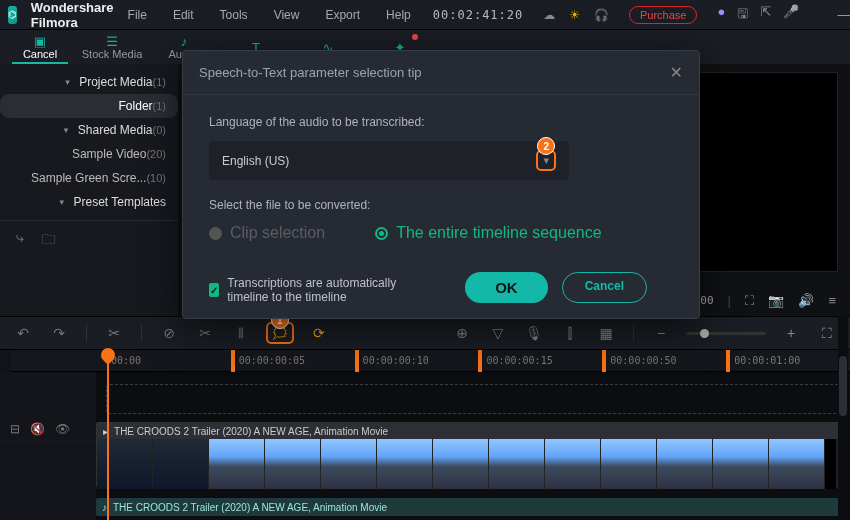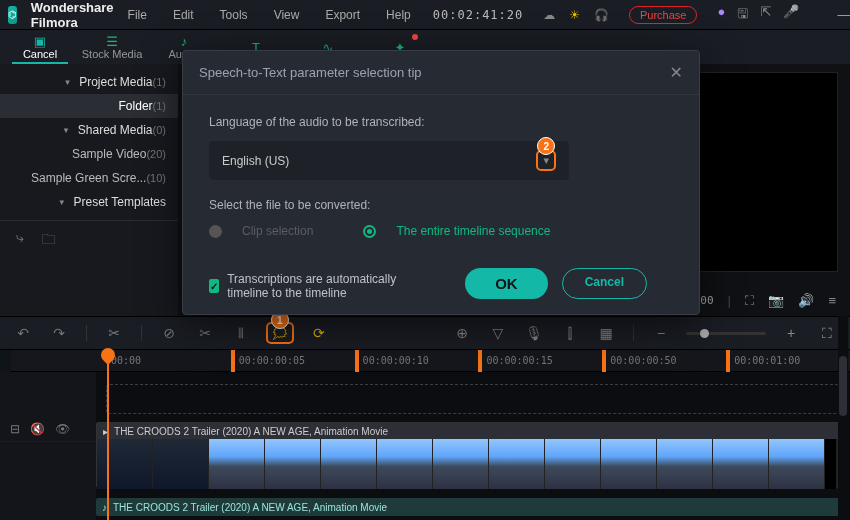--- a/index.html
+++ b/index.html
@@ -26,21 +26,21 @@
   .tab .ticon { font-size:13px; height:14px; color:#10b981; }
   .tab.active .ticon { color:#14b8a6;}
   .red-dot { position:absolute; top:4px; right:18px; width:6px; height:6px; background:#ef4444; border-radius:50%;}
   .export-pill { background:#10b981; color:#0f1419; padding:4px 16px; border-radius:12px; font-size:12px; font-weight:600; margin-left:28px; visibility:hidden;}
 
   .main { display:flex; height:252px; }
   .sidebar { width:178px; background:#17191f; padding-top:6px; }
   .side-row { display:flex; align-items:center; justify-content:flex-end; padding:5px 12px 5px 18px; font-size:12px; color:#bbb; cursor:pointer; }
   .side-row.header { color:#ddd; font-weight:500; padding-left:8px; }
   .side-row.header::before { content:"▾"; margin-right:4px; font-size:9px; display:inline-block; width:10px; color:#888;}
-  .side-row.selected { background:#2a2d34; color:#fff; }
+  .side-row.selected { background:#2a2d34; color:#fff;border-radius:9px; }
   .side-row .count { color:#777; font-size:11px; }
   .side-row.indent { padding-left:28px; }
   .side-foot { display:flex; gap:18px; padding:8px 16px; color:#777; font-size:14px; border-top:1px solid #2a2d34; margin-top:6px;}
 
   .preview-zone { flex:1; background:#0f1114; position:relative; }
   .preview { position:absolute; right:12px; top:8px; bottom:44px; width:290px; background:#000; border:1px solid #222;}
   .play-ctrls { position:absolute; bottom:6px; left:0; right:0; display:flex; align-items:center; gap:14px; padding:0 14px; color:#888; font-size:13px;}
   .play-ctrls .mono { font-family:monospace; font-size:11px; color:#aaa; }
   .play-ctrls .divider { color:#444; }
   .scissors-box { border:1px solid #444; padding:2px 6px; border-radius:3px; font-size:11px; color:#888;}
@@ -81,21 +81,21 @@
   
   .modal { position:absolute; left:182px; top:50px; width:518px; background:#262a33; border:1px solid #383c45; border-radius:4px; box-shadow:0 10px 40px rgba(0,0,0,.6); z-index:50; padding-bottom:14px;}
   .modal-head { display:flex; align-items:center; justify-content:space-between; padding:12px 16px; color:#9ca3af; font-size:13px; border-bottom:1px solid #32363f;}
   .modal-close { cursor:pointer; font-size:16px; color:#888;}
   .modal-body { padding:14px 26px 6px; }
   .m-label { font-size:12px; color:#b0b3b9; margin-bottom:12px; margin-top:6px;}
   .lang-select { background:#1e2128; border:1px solid #1e2128; border-radius:4px; padding:8px 12px; display:flex; justify-content:space-between; align-items:center; font-size:12px; color:#ccc; width:360px; position:relative; margin-bottom:18px;}
   .chev-box { border:2px solid #f97316; border-radius:5px; padding:2px 5px; position:relative; color:#888; font-size:11px;}
   .chev-box .anno-badge { top:-15px; }
   .radio-row { display:flex; gap:50px; align-items:center; margin-top:10px; margin-bottom:18px;}
-  .radio { display:flex; align-items:center; gap:20px; font-size:12px;}
+  .radio { display:flex; align-items:center; gap:8px; font-size:16px;}
   .radio-dot { width:13px; height:13px; border-radius:50%; border:2px solid #555; background:#555;}
   .radio.disabled { color:#5a5d63;}
   .radio.sel { color:#10b981;}
   .radio.sel .radio-dot { border-color:#10b981; background:#262a33; position:relative;}
   .radio.sel .radio-dot::after { content:''; position:absolute; inset:2px; background:#10b981; border-radius:50%;}
   .check-row { display:flex; align-items:center; gap:8px; font-size:12px; color:#bfc2c8; margin-top:10px;}
   .checkbox { width:14px; height:14px; background:#10b981; border-radius:2px; display:flex; align-items:center; justify-content:center; color:#0f1419; font-size:10px; font-weight:bold;}
   .modal-btns { display:flex; justify-content:flex-end; gap:14px; padding:4px 26px 0;}
   .btn-ok { background:#14b8a6; color:#0f1419; padding:7px 30px; border-radius:16px; font-size:15px; font-weight:600; cursor:pointer;}
   .btn-cancel { border:1px solid #14b8a6; color:#14b8a6; padding:6px 22px; border-radius:16px; font-size:12px; font-weight:600; cursor:pointer;}

